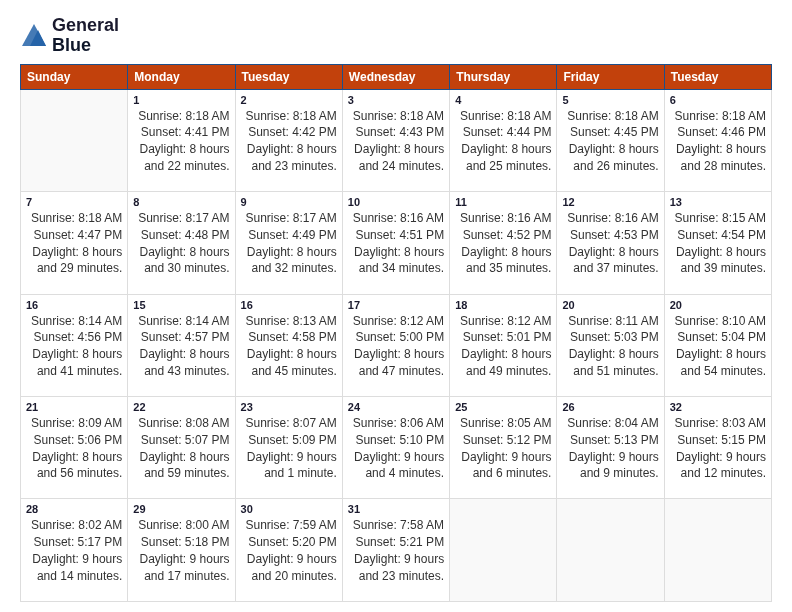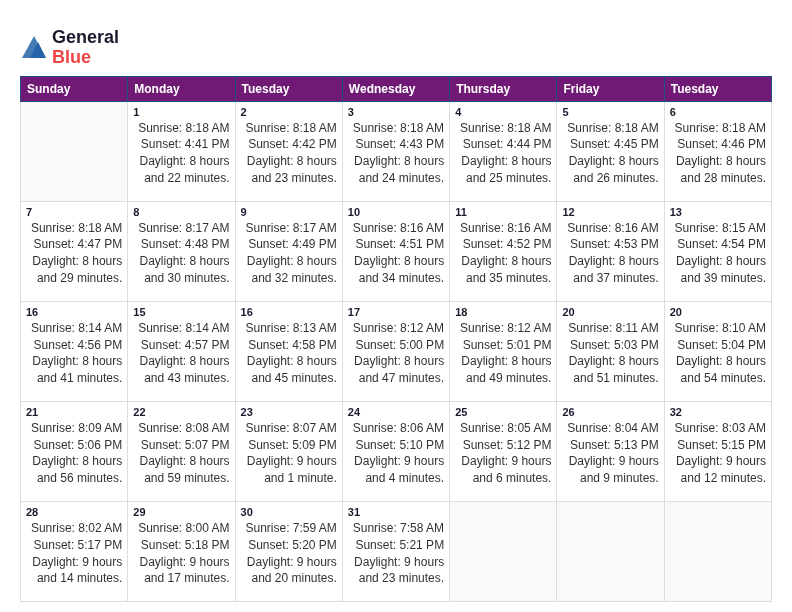--- a/index.html
+++ b/index.html
@@ -6,21 +6,21 @@
     body {
       font-family: Arial, sans-serif;
       background: #fff;
       width: 792px;
       height: 612px;
       overflow: hidden;
     }
     .page {
       width: 792px;
       height: 612px;
-      padding: 28px 20px 10px 20px;
+      padding: 16px 20px 10px 20px;
       display: flex;
       flex-direction: column;
     }
     .header {
       display: flex;
       justify-content: space-between;
       align-items: flex-start;
       margin-bottom: 8px;
     }
     .logo {
@@ -51,21 +51,21 @@
       font-size: 14px;
       color: #555;
       margin-top: 2px;
     }
     .calendar-table {
       width: 100%;
       border-collapse: collapse;
       flex: 1;
     }
     .calendar-table th {
-      background-color: #701a75;
+      background-color: #c2410c;
       color: #fff;
       font-size: 12px;
       font-weight: 600;
       padding: 5px 6px;
       text-align: left;
       border: 1px solid #1d4f8a;
     }
     .calendar-table td {
       vertical-align: top;
       border: 1px solid #ddd;
@@ -98,21 +98,21 @@
 
 <div class="page">
   <div class="header">
     <div class="logo">
       <svg class="logo-icon" viewBox="0 0 28 28">
         <polygon points="14,2 26,24 2,24" fill="#2563a8" opacity="0.85"></polygon>
         <polygon points="18,8 26,24 10,24" fill="#2563a8"></polygon>
       </svg>
       <div class="logo-text">
         <div>General</div>
-        <div style="color:#ef4444;">Blue</div>
+        <div style="color:#0f172a;">Blue</div>
       </div>
     </div>
     <div class="title-block">
       <div class="month-title"></div>
       <div class="subtitle"></div>
     </div>
   </div>
 
   <table class="calendar-table">
     <thead>

